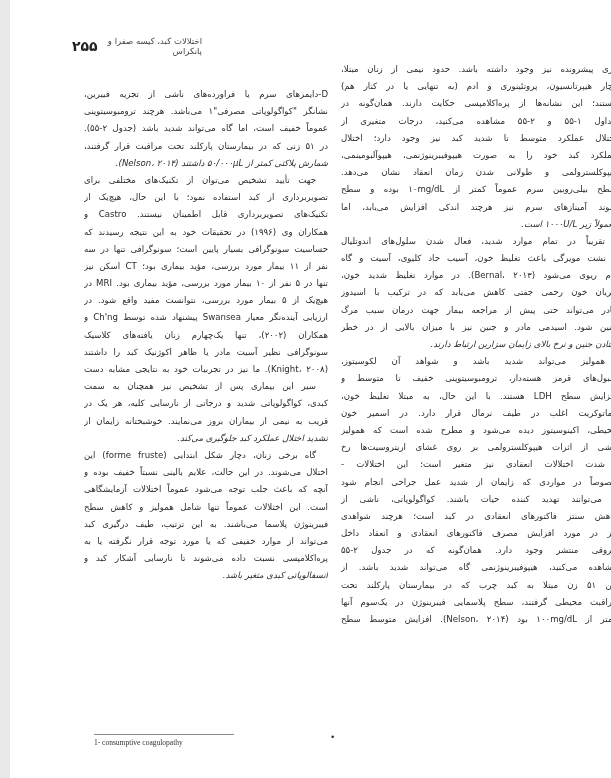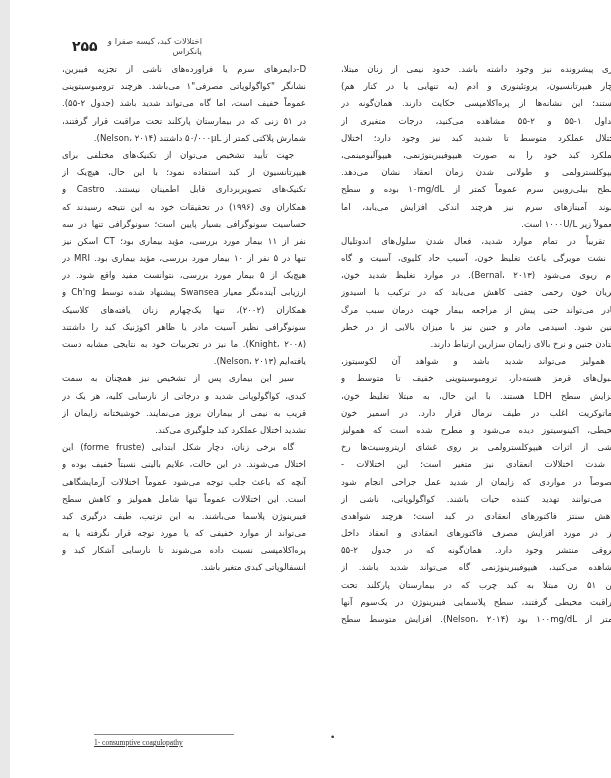--- a/index.html
+++ b/index.html
@@ -13,28 +13,28 @@
     position:absolute; top:38px; left:72px; width:130px; height:16px;
     direction:rtl; display:flex; align-items:center; gap:8px;
     font-size:8.5px; color:#444;
   }
   .header .pgnum { font-weight:bold; font-size:14px; color:#222; }
   .col {
     position:absolute; top:61px; direction:rtl; text-align:justify;
     font-size:8.6px; line-height:17.2px; color:#2b2b2b;
   }
   .col.right { left:341px; width:276px; }
-  .col.left  { left:62px;  width:244px; }
+  .col.left  { left:84px;  width:244px;margin-top:25px; }
   .line { display:block; white-space:nowrap; overflow:hidden; text-align:justify; text-align-last:justify; height:17.2px; }
-  .line.last { text-align-last:right; }
+  .line.last { text-align-last:right;font-style:italic; }
   .line.indent { padding-right:12px; }
   .fn-rule { position:absolute; left:94px; top:734px; width:140px; height:0; border-top:1px solid #888; }
   .footnote {
     position:absolute; left:94px; top:738px; font-family:"Liberation Serif", serif;
-    font-size:7.5px; color:#333; direction:ltr;text-decoration:underline;
+    font-size:7.5px; color:#333; direction:ltr;
   }
   .dot { position:absolute; left:330px; top:732px; font-size:9px; color:#333; }
 </style>
 </head>
 <body>
 
 <div class="gutter"></div>
 
 <div class="header">
   <span>اختلالات کبد، کیسه صفرا و پانکراس</span>
@@ -76,32 +76,31 @@
     <span class="line">مراقبت محیطی گرفتند، سطح پلاسمایی فیبرینوژن در یک‌سوم آنها</span>
     <span class="line">کمتر از ۱۰۰mg/dL بود (Nelson، ۲۰۱۴). افزایش متوسط سطح</span>
   </div>
 <div class="col left" id="col-left">
     <span class="line">D-دایمرهای سرم یا فراورده‌های ناشی از تجزیه فیبرین،</span>
     <span class="line">نشانگر "کواگولوپاتی مصرفی"۱ می‌باشد. هرچند ترومبوسیتوپنی</span>
     <span class="line">عموماً خفیف است، اما گاه می‌تواند شدید باشد (جدول ۲-۵۵).</span>
     <span class="line">در ۵۱ زنی که در بیمارستان پارکلند تحت مراقبت قرار گرفتند،</span>
     <span class="line last">شمارش پلاکتی کمتر از ۵۰/۰۰۰μL داشتند (Nelson، ۲۰۱۴).</span>
     <span class="line indent">جهت تأیید تشخیص می‌توان از تکنیک‌های مختلفی برای</span>
-    <span class="line">هیپرتانسیون از کبد استفاده نمود؛ با این حال، هیچ‌یک از</span>
+    <span class="line">تصویربرداری از کبد استفاده نمود؛ با این حال، هیچ‌یک از</span>
     <span class="line">تکنیک‌های تصویربرداری قابل اطمینان نیستند. Castro و</span>
     <span class="line">همکاران وی (۱۹۹۶) در تحقیقات خود به این نتیجه رسیدند که</span>
     <span class="line">حساسیت سونوگرافی بسیار پایین است؛ سونوگرافی تنها در سه</span>
     <span class="line">نفر از ۱۱ بیمار مورد بررسی، مؤید بیماری بود؛ CT اسکن نیز</span>
     <span class="line">تنها در ۵ نفر از ۱۰ بیمار مورد بررسی، مؤید بیماری بود. MRI در</span>
     <span class="line">هیچ‌یک از ۵ بیمار مورد بررسی، نتوانست مفید واقع شود. در</span>
     <span class="line">ارزیابی آینده‌نگر معیار Swansea پیشنهاد شده توسط Ch'ng و</span>
     <span class="line">همکاران (۲۰۰۲)، تنها یک‌چهارم زنان یافته‌های کلاسیک</span>
     <span class="line">سونوگرافی نظیر آسیت مادر یا ظاهر اکوژنیک کبد را داشتند</span>
     <span class="line">(Knight، ۲۰۰۸). ما نیز در تجربیات خود به نتایجی مشابه دست</span>
-    <span class="line last">یافته‌ایم (Nelson، ۲۰۱۳).</span>
     <span class="line indent">سیر این بیماری پس از تشخیص نیز همچنان به سمت</span>
     <span class="line">کبدی، کواگولوپاتی شدید و درجاتی از نارسایی کلیه، هر یک در</span>
     <span class="line">قریب به نیمی از بیماران بروز می‌نمایند. خوشبختانه زایمان از</span>
     <span class="line last">تشدید اختلال عملکرد کبد جلوگیری می‌کند.</span>
     <span class="line indent">گاه برخی زنان، دچار شکل ابتدایی (forme fruste) این</span>
     <span class="line">اختلال می‌شوند. در این حالت، علایم بالینی نسبتاً خفیف بوده و</span>
     <span class="line">آنچه که باعث جلب توجه می‌شود عموماً اختلالات آزمایشگاهی</span>
     <span class="line">است. این اختلالات عموماً تنها شامل همولیز و کاهش سطح</span>
     <span class="line">فیبرینوژن پلاسما می‌باشند. به این ترتیب، طیف درگیری کبد</span>
     <span class="line">می‌تواند از موارد خفیفی که یا مورد توجه قرار نگرفته یا به</span>

